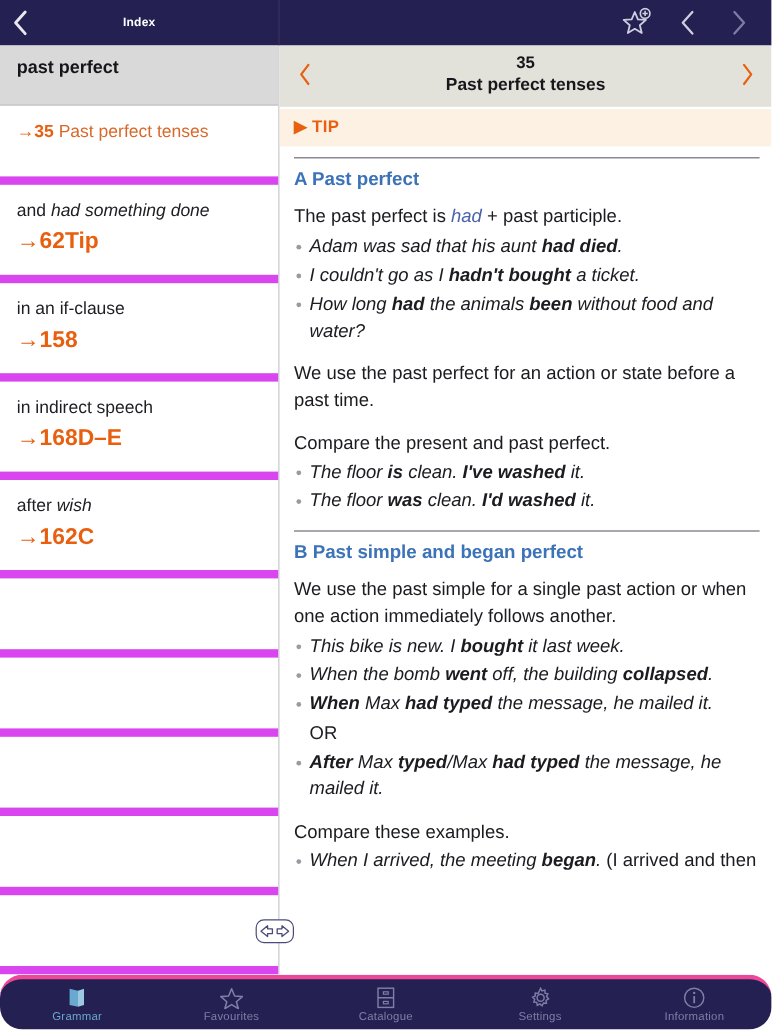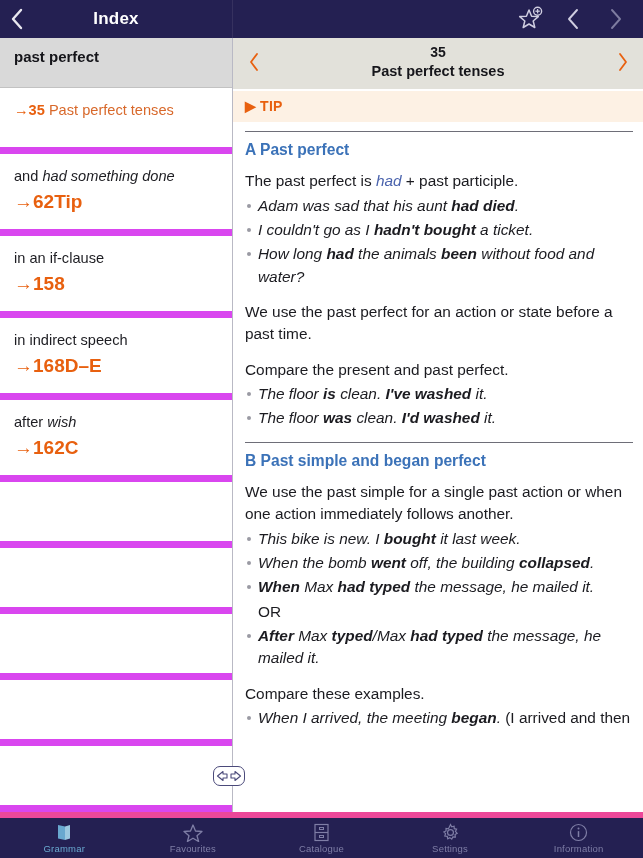--- a/index.html
+++ b/index.html
@@ -23,21 +23,21 @@
     border-right: 1px solid #36315f;
     position: relative;
   }
   .tb-back {
     width: 34px; height: 38px;
     display: flex; align-items: center; justify-content: center;
     color: #e9e8f0;
   }
   .tb-title {
     position: absolute; left: 0; right: 0; text-align: center;
-    color: #ffffff; font-size: 17px; font-weight: bold;
+    color: #ffffff; font-size: 10px; font-weight: bold;
     letter-spacing: .2px; pointer-events: none;
   }
   .topbar-right {
     flex: 1 1 auto; display: flex; align-items: center; justify-content: flex-end;
     padding-right: 8px; gap: 2px;
   }
   .tb-icon {
     width: 40px; height: 38px;
     display: flex; align-items: center; justify-content: center;
     color: #cfcde0;
@@ -148,21 +148,22 @@
     display: flex; align-items: center; justify-content: center;
     gap: 1px;
     z-index: 40;
   }
 
   
   .tabbar {
     height: 46px; flex: 0 0 46px;
     background: #242052;
     display: flex; align-items: stretch;
-    border-top: 6px solid #ec4899;
+    border-top: 4px solid #ec4899;
+    border-radius: 19px;
   }
   .tab {
     flex: 1 1 0; display: flex; flex-direction: column;
     align-items: center; justify-content: center; gap: 1px;
     color: #7f7ea6;
   }
   .tab .t-label { font-size: 9.5px; letter-spacing: .2px; }
   .tab.active { color: #69a8cf; }
   .tab .t-icon { height: 20px; display: flex; align-items: flex-end; }
 </style>

